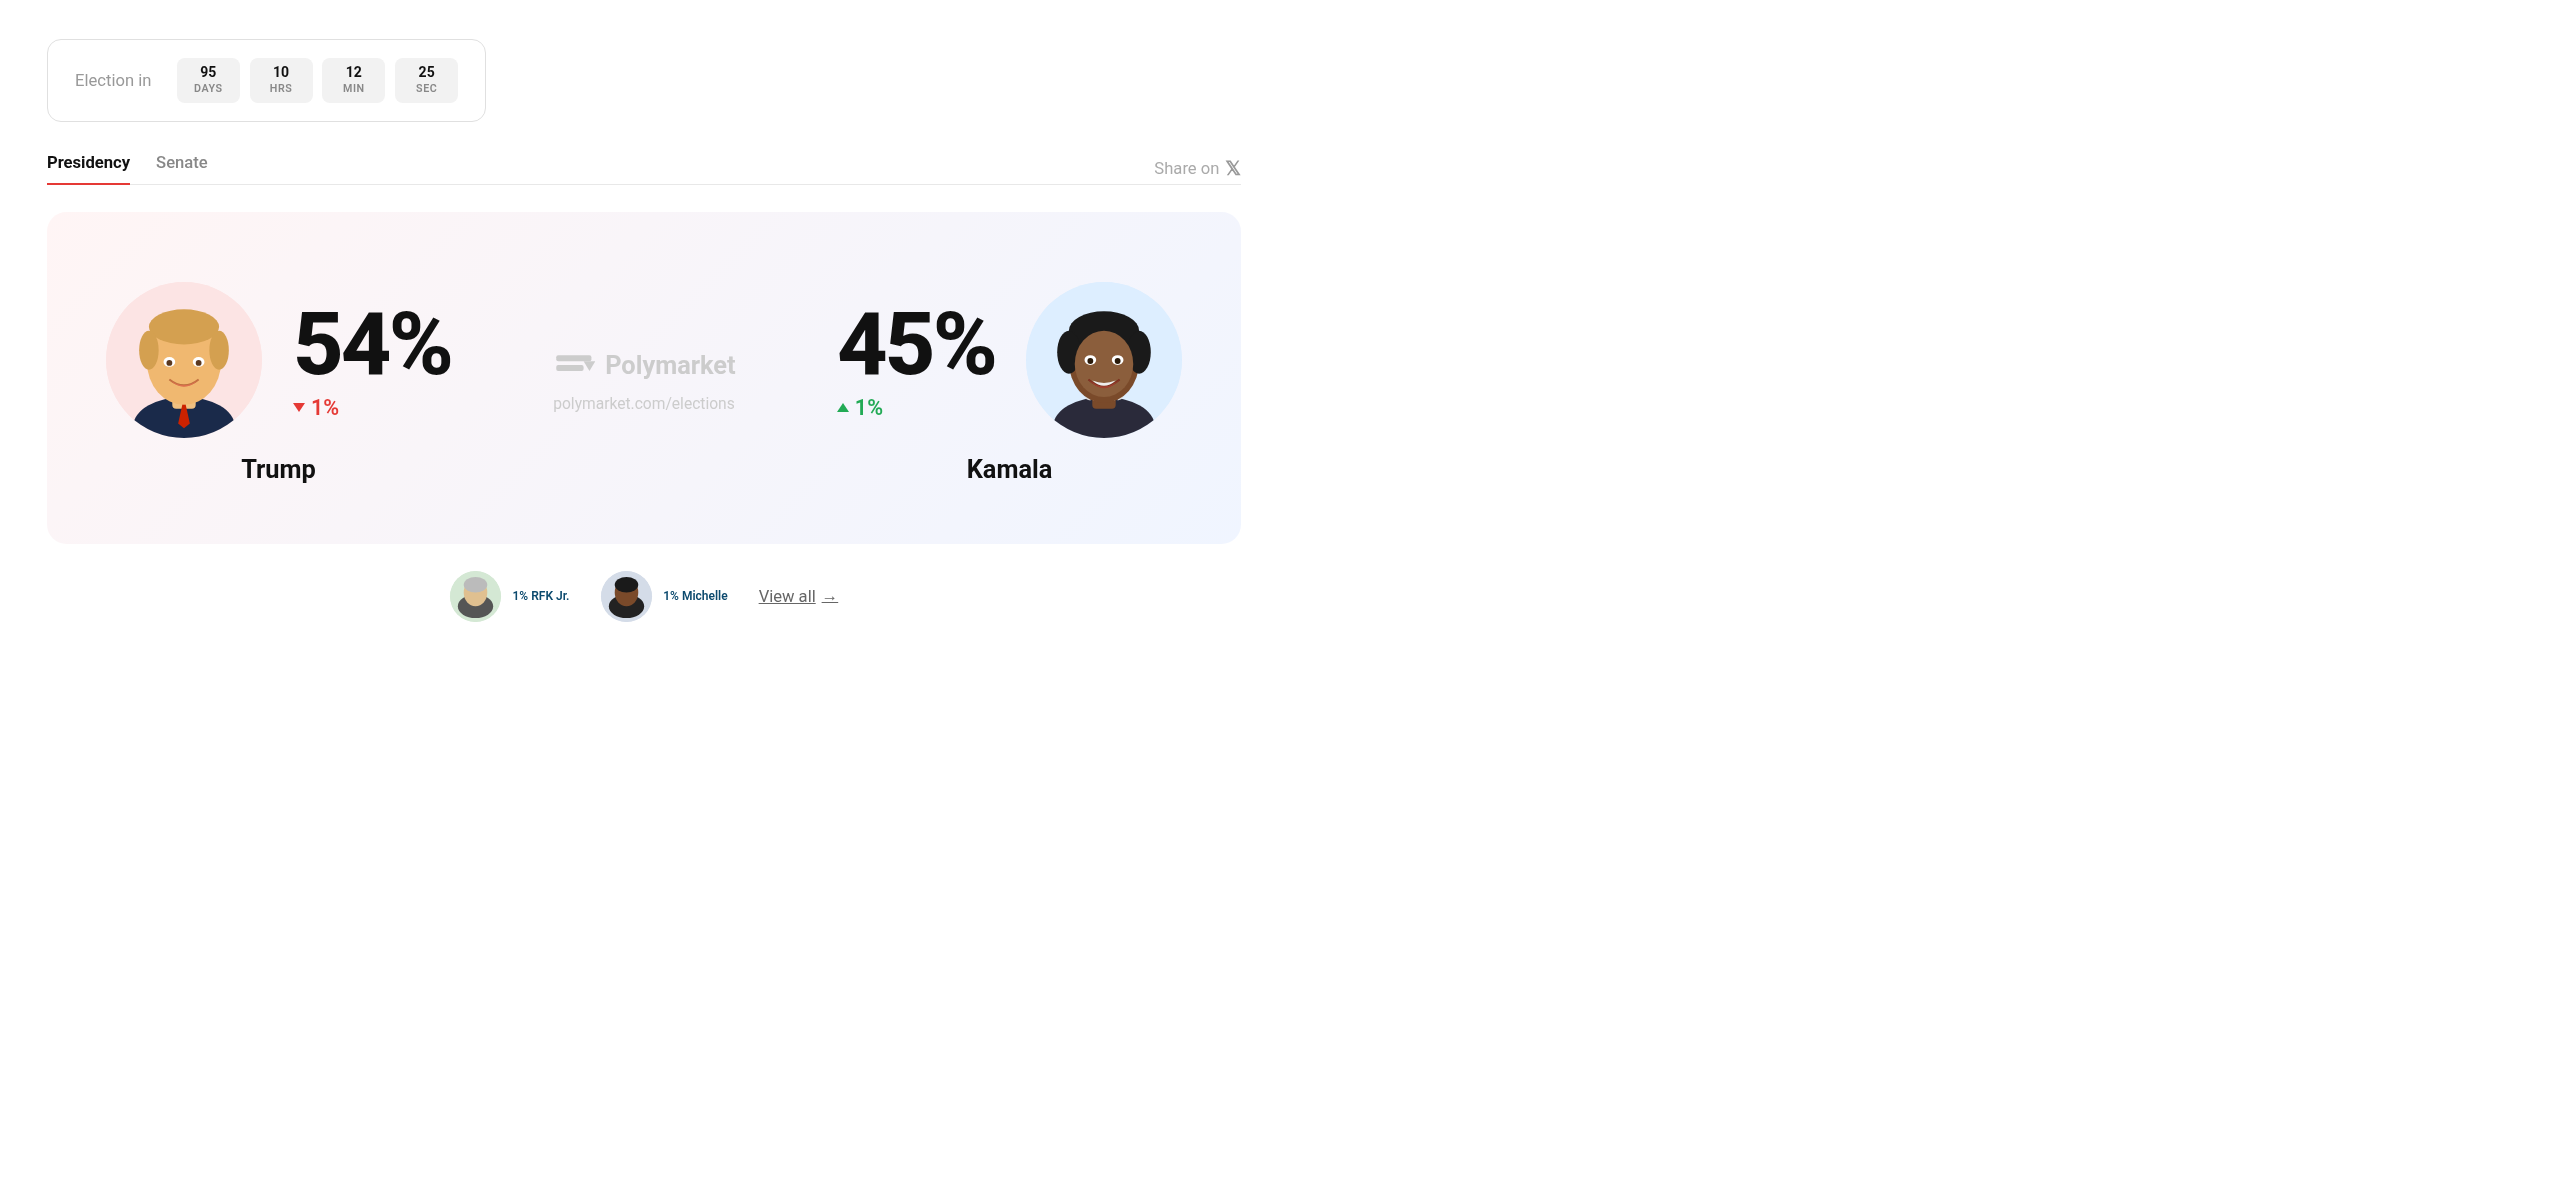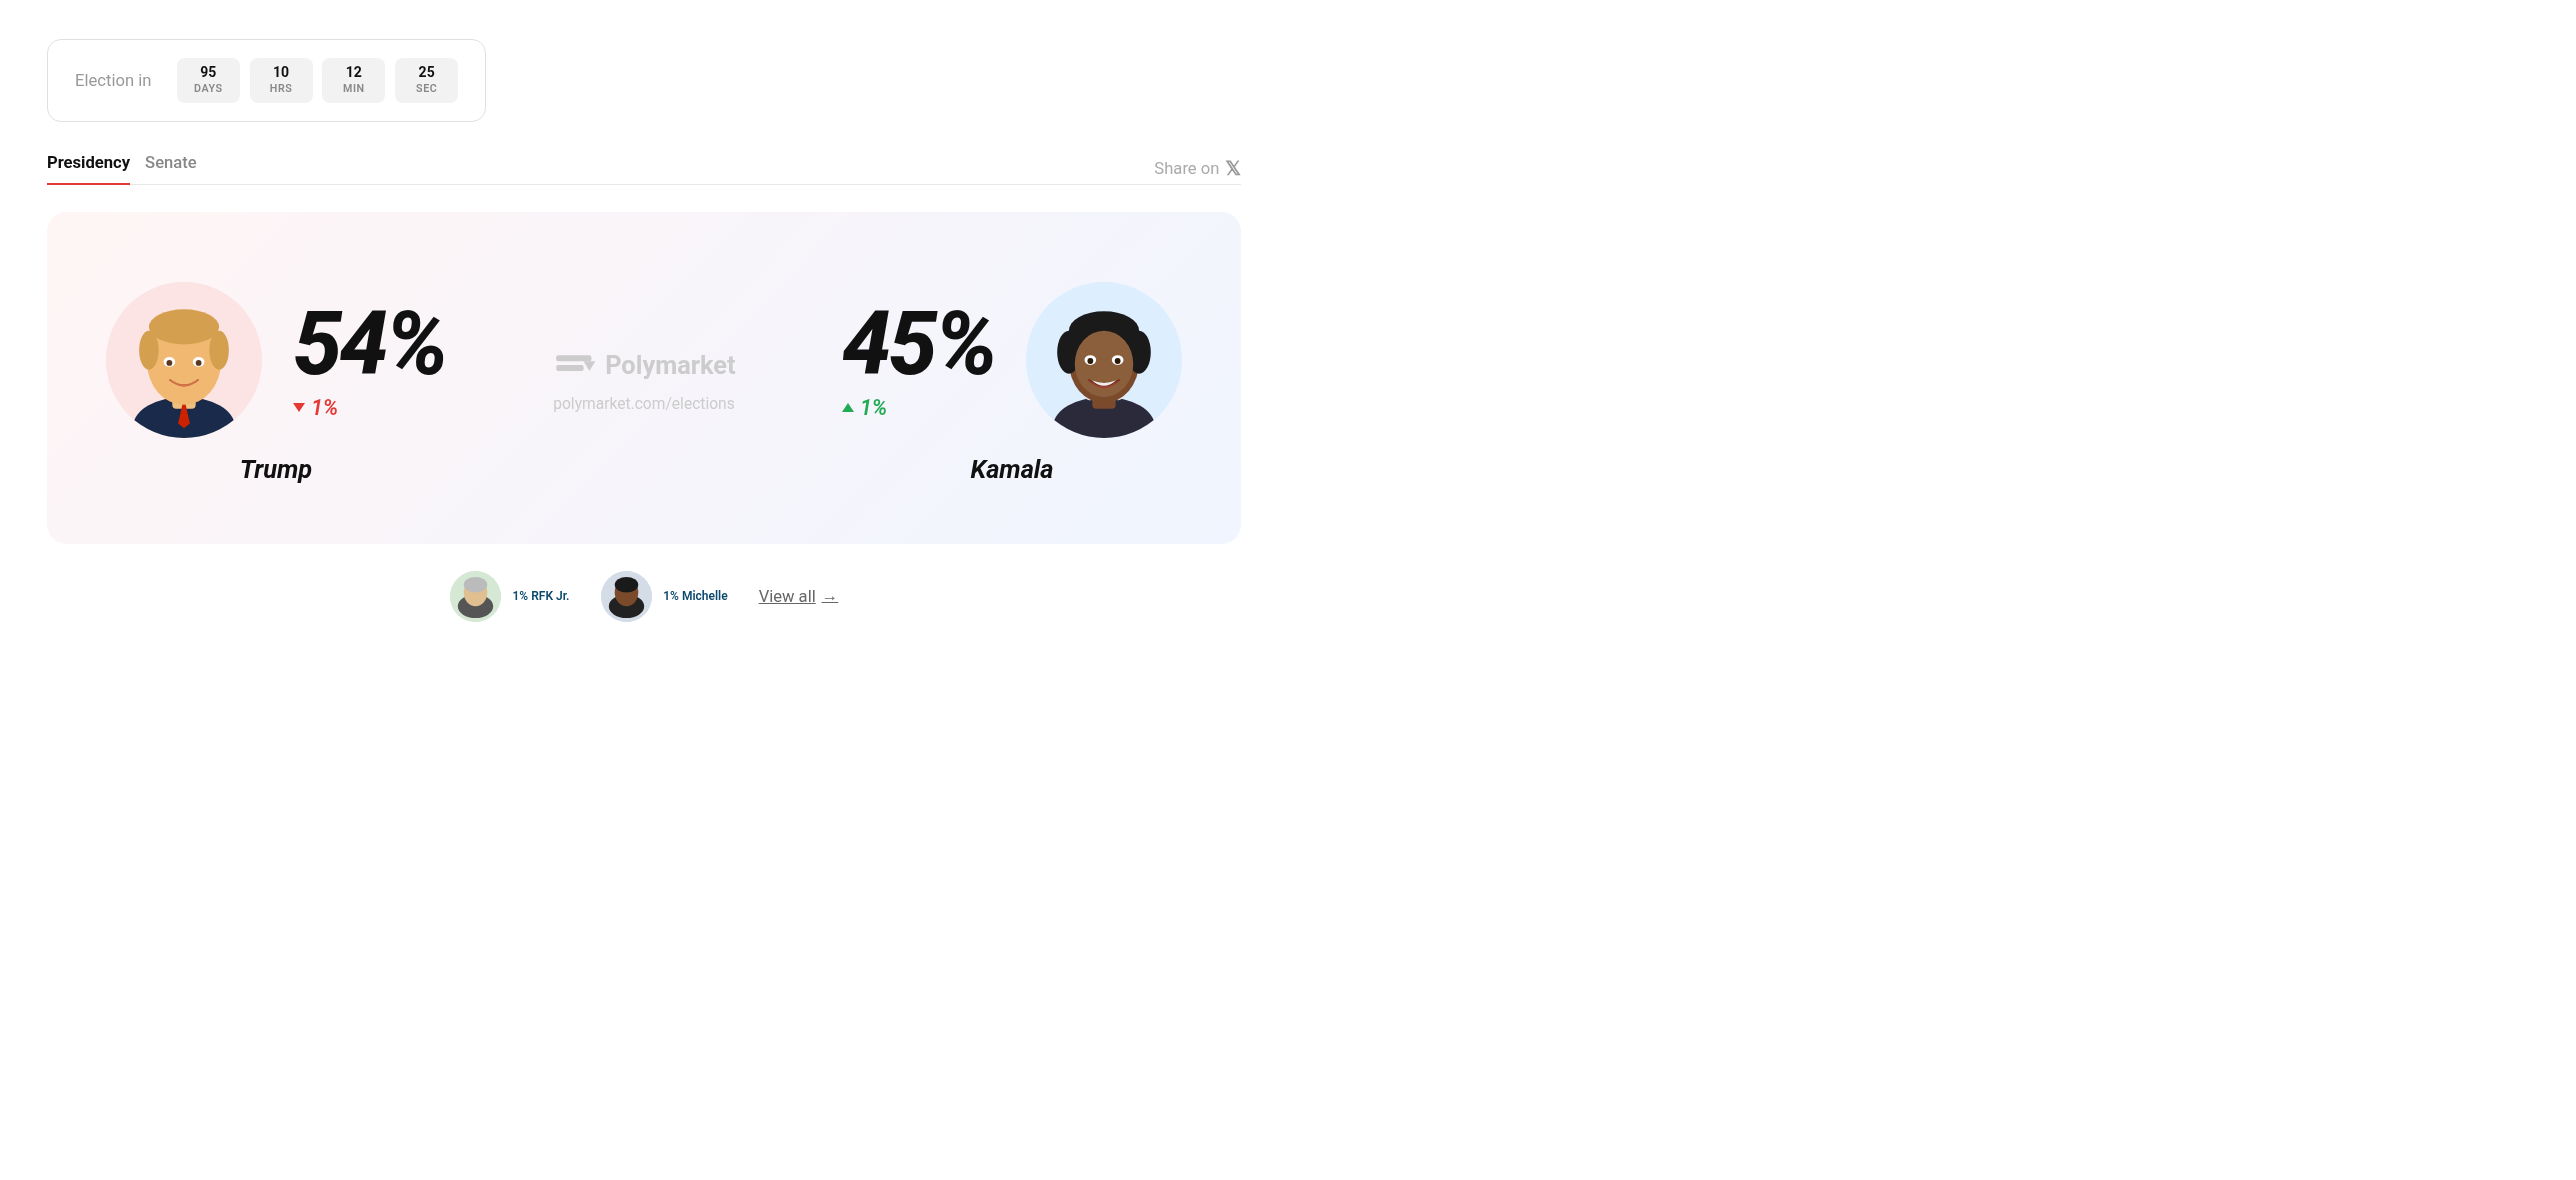--- a/index.html
+++ b/index.html
@@ -77,21 +77,21 @@
     
     .tabs-row {
       display: flex;
       align-items: center;
       justify-content: space-between;
       border-bottom: 1.5px solid #e8e8e8;
       margin-bottom: 27px;
     }
     .tabs {
       display: flex;
-      gap: 15px;
+      gap: 26px;
     }
     .tab {
       font-size: 16.6px;
       padding-bottom: 11.7px;
       cursor: pointer;
       font-weight: 500;
       color: #888;
       position: relative;
       border-bottom: 2.9px solid transparent;
       margin-bottom: -1.5px;
@@ -126,21 +126,20 @@
       position: relative;
       min-height: 332px;
     }
 
     
     .candidate-section {
       display: flex;
       flex-direction: column;
       align-items: center;
       gap: 0;
-      font-style: italic;
     }
     .candidate-top {
       display: flex;
       align-items: center;
       gap: 31px;
     }
     .avatar {
       width: 156px;
       height: 156px;
       border-radius: 50%;

